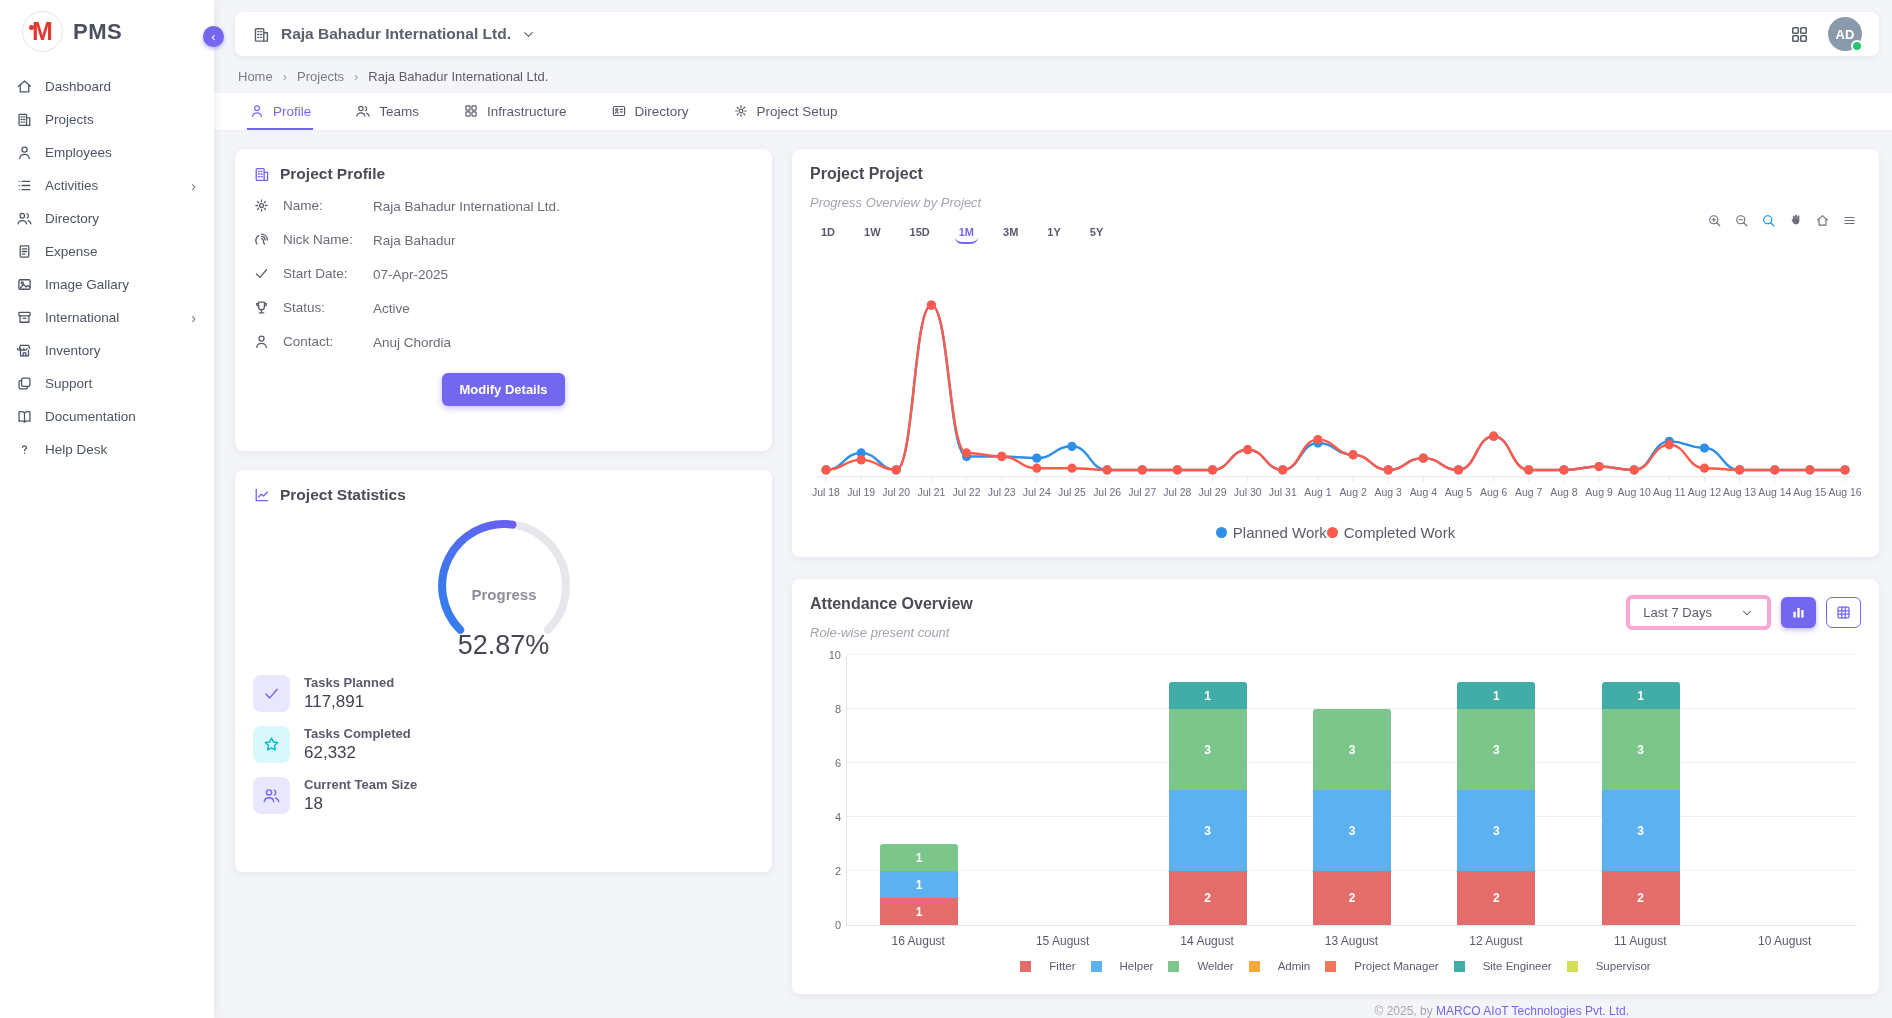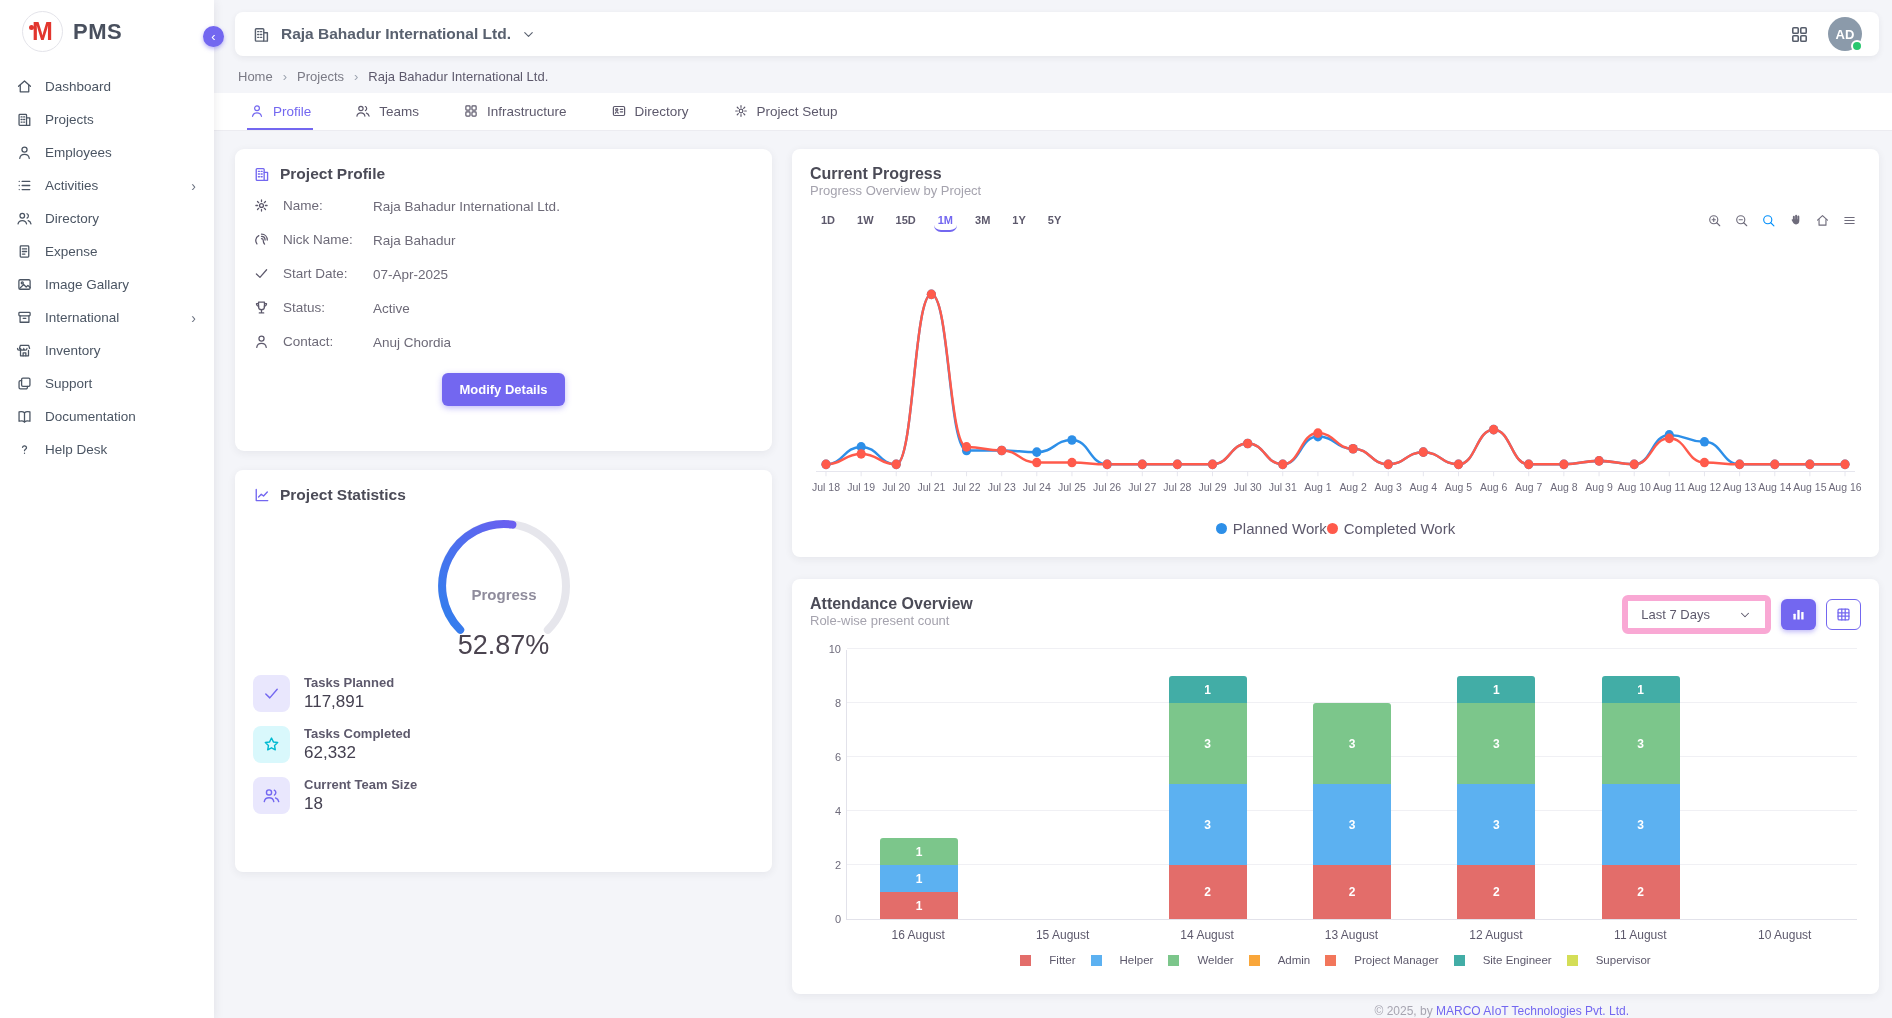--- a/index.html
+++ b/index.html
@@ -63,38 +63,38 @@
   .gauge-label-text { font-size:15px; font-weight:bold; fill:#8f8c9c; text-anchor:middle; font-family:"Liberation Sans",sans-serif; }
   .gauge-pct { font-size:27px; color:#4b4450; margin-top:-14px; }
   .stat-row { display:flex; align-items:center; gap:14px; margin-top:14px; }
   .stat-ico { width:37px; height:37px; border-radius:8px; display:flex; align-items:center; justify-content:center; }
   .stat-ico svg { width:19px; height:19px; }
   .stat-label { font-size:13px; font-weight:bold; color:#5d596c; }
   .stat-value { font-size:17px; color:#444050; margin-top:2px; }
 
   
   .progress-card { height:408px; position:relative; display:flex; flex-direction:column; }
-  .card-sub { font-size:13px; color:#a5a3ae; margin-top:0; }
-  .ranges { display:flex; gap:14px; margin:13px 0 0 7px; }
+  .card-sub { font-size:13px; color:#a5a3ae; margin-top:12px;font-style:italic; }
+  .ranges { display:flex; gap:21px; margin:13px 0 0 7px; }
   .range-btn { font-size:11px; font-weight:bold; color:#5d596c; padding:3px 4px 4px; border-bottom:2px solid transparent; cursor:pointer; }
   .range-btn.active { color:#7367f0; border-bottom-color:#7367f0; border-radius:0 0 7px 7px; }
   .chart-toolbar { position:absolute; right:22px; top:64px; display:flex; gap:12px; color:#6e6b7b; }
   .chart-toolbar .tool { cursor:pointer; }
   .chart-toolbar svg { width:15px; height:15px; }
   .tool-active { color:#008ffb; }
   .line-chart-svg { width:100%; height:262px; margin-top:22px; }
   .chart-legend { display:flex; justify-content:center; font-size:15px; color:#5d596c; margin-top:4px; }
   .legend-item { display:flex; align-items:center; gap:6px; cursor:pointer; }
   .legend-dot { width:11px; height:11px; border-radius:50%; }
 
   
   .attendance-card { height:415px; }
   .att-head { display:flex; align-items:flex-start; }
   .att-controls { margin-left:auto; display:flex; gap:10px; align-items:center; }
-  .select-box { display:flex; align-items:center; gap:28px; border:6px solid #f9a8d4; border-radius:6px; padding:6px 13px; font-size:13px; color:#5d596c; cursor:pointer; background:#fff; }
+  .select-box { display:flex; align-items:center; gap:28px; border:4px solid #f9a8d4; border-radius:6px; padding:6px 13px; font-size:13px; color:#5d596c; cursor:pointer; background:#fff; }
   .select-box svg { width:14px; height:14px; color:#5d596c; }
   .icon-btn { width:35px; height:31px; border-radius:6px; display:flex; align-items:center; justify-content:center; cursor:pointer; }
   .icon-btn svg { width:17px; height:17px; }
   .icon-btn.filled { background:#7367f0; color:#fff; box-shadow:0 2px 5px rgba(115,103,240,.45); }
   .icon-btn.outline { border:1px solid #7367f0; color:#7367f0; background:#fff; }
   .bar-chart-area { position:relative; margin:16px 4px 0 36px; }
   .bar-plot { position:relative; height:270px; border-left:1px solid #e2e2ea; border-bottom:1px solid #e2e2ea; }
   .bar-grid { position:absolute; left:0; right:0; height:1px; background:#f0f0f4; }
   .bar-ytick { position:absolute; left:-32px; width:26px; text-align:right; font-size:11px; color:#6e6b7b; }
   .bar-slot { position:absolute; bottom:0; height:100%; display:flex; align-items:flex-end; justify-content:center; }
@@ -433,21 +433,21 @@
             </div>
           </div>
       </div>
 
     </div>
 
     <div class="col-right">
 
       <div class="card progress-card">
         <div>
-          <div class="card-title-row" style="font-size:16px;">Current Progress</div>
+          <div class="card-title-row" style="font-size:16px;">Project Project</div>
           <div class="card-sub">Progress Overview by Project</div>
         </div>
         <div class="ranges" id="ranges">
             <div class="range-btn">1D</div>
             <div class="range-btn">1W</div>
             <div class="range-btn">15D</div>
             <div class="range-btn active">1M</div>
             <div class="range-btn">3M</div>
             <div class="range-btn">1Y</div>
             <div class="range-btn">5Y</div>

